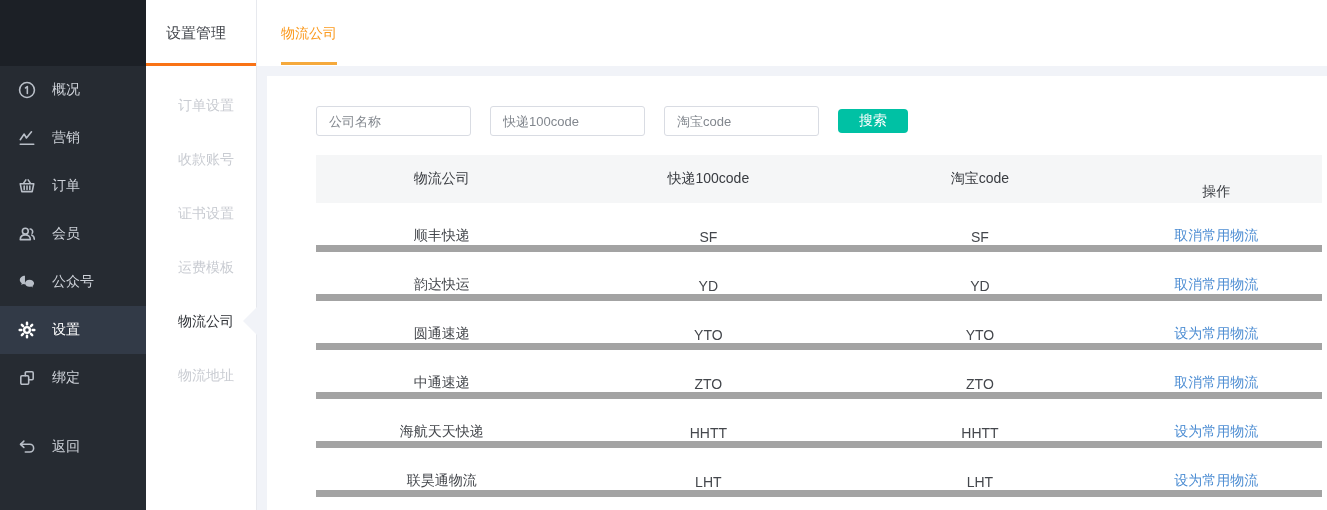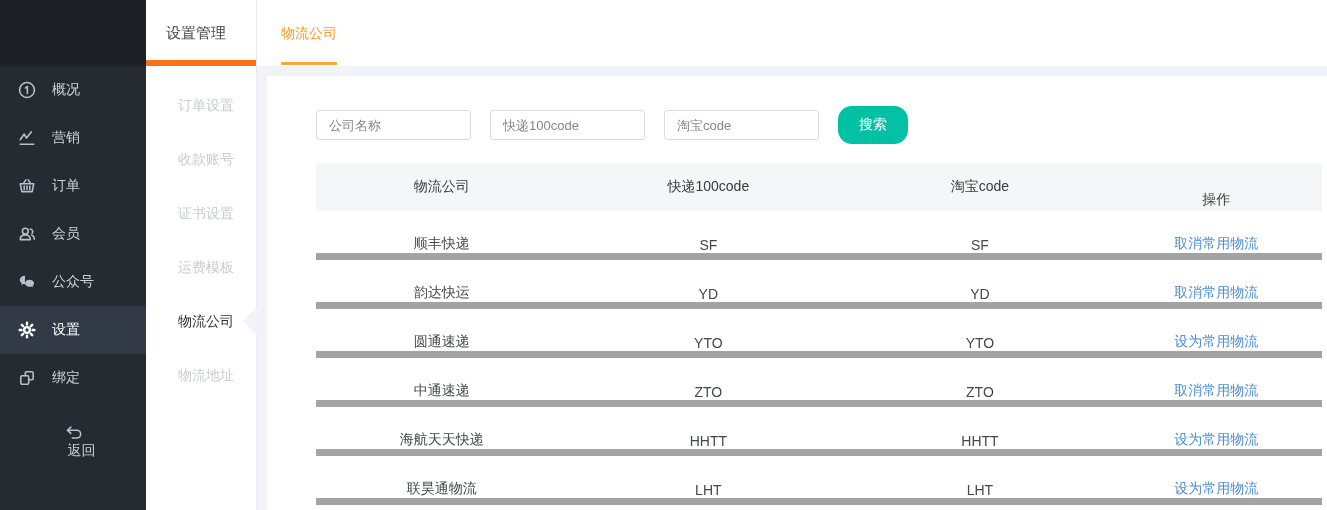--- a/index.html
+++ b/index.html
@@ -11,27 +11,27 @@
   .sidebar { position:absolute; left:0; top:0; width:146px; height:510px; background:#262b32;text-align:center; }
   .sidebar-top { height:66px; background:#1c2026; }
   .menu-item { height:48px; display:flex; align-items:center; padding-left:17px;
     color:#ced2d9; font-size:14px; cursor:pointer; }
   .menu-item .mi-icon { width:19px; height:19px; margin-right:16px; flex:0 0 19px;
     display:flex; align-items:center; justify-content:center; }
   .menu-item svg { width:18px; height:18px; stroke:#b9bfc8; fill:none;
     stroke-width:1.4; stroke-linecap:round; stroke-linejoin:round; }
   .menu-item.active { background:#323a47; color:#ffffff; }
   .menu-item.active svg { stroke:#ffffff; }
-  .menu-item.back { margin-top:21px;flex-direction:column; }
+  .menu-item.back { margin-top:21px; }
 
   
   .submenu { position:absolute; left:146px; top:0; width:111px; height:510px;
     background:#fff; border-right:1px solid #e7e9ee; }
   .submenu-title { height:66px; line-height:66px; padding-left:20px; font-size:15px;
-    color:#45484e; border-bottom:6px solid #f97316; }
+    color:#45484e; border-bottom:3px solid #f97316; }
   .submenu-list { padding-top:12px; }
   .submenu-item { height:54px; line-height:54px; padding-left:32px; font-size:14px;
     color:#c9ccd2; cursor:pointer; }
   .submenu-item.active { color:#2f3237; }
   .submenu-arrow { position:absolute; left:243px; top:307px; width:0; height:0; z-index:5;
     border-top:14px solid transparent; border-bottom:14px solid transparent;
     border-right:14px solid #f1f3f8; }
 
   
   .content { position:absolute; left:257px; top:0; right:0; bottom:0; }
@@ -43,22 +43,22 @@
   .main { position:absolute; top:66px; left:0; right:0; bottom:0;
     background:#f1f3f8; padding:10px 0 0 10px; }
   .card { background:#fff; width:100%; height:100%; padding:30px 0 12px 49px; }
 
   
   .search-row { display:flex; align-items:center; }
   .search-input { width:155px; height:30px; border:1px solid #d9dce3; border-radius:3px;
     padding:0 12px; font-size:13px; color:#55595f; outline:none; margin-right:19px;
     font-family:"Liberation Sans", sans-serif; }
   .search-input::placeholder { color:#82878e; opacity:1; }
-  .search-btn { width:70px; height:38px; background:#00c1a4; color:#fff; border:none;
-    border-radius:14px; font-size:14px; cursor:pointer;
+  .search-btn { width:70px; height:24px; background:#00c1a4; color:#fff; border:none;
+    border-radius:4px; font-size:14px; cursor:pointer;
     font-family:"Liberation Sans", sans-serif; }
 
   
   .table { margin-top:19px; margin-right:5px; }
   .thead { display:flex; height:48px; background:#f5f6f7; align-items:center; }
   .trow { display:flex; height:49px; align-items:flex-end; border-bottom:7px solid #a3a3a3;
     background:#fff; }
   .c1 { width:25%; } .c2 { width:28%; } .c3 { width:26%; } .c4 { width:21%;margin-top:26px; }
   .cell { text-align:center; font-size:14px; color:#44474c; }
   .th { font-size:14px; color:#383b40; }

